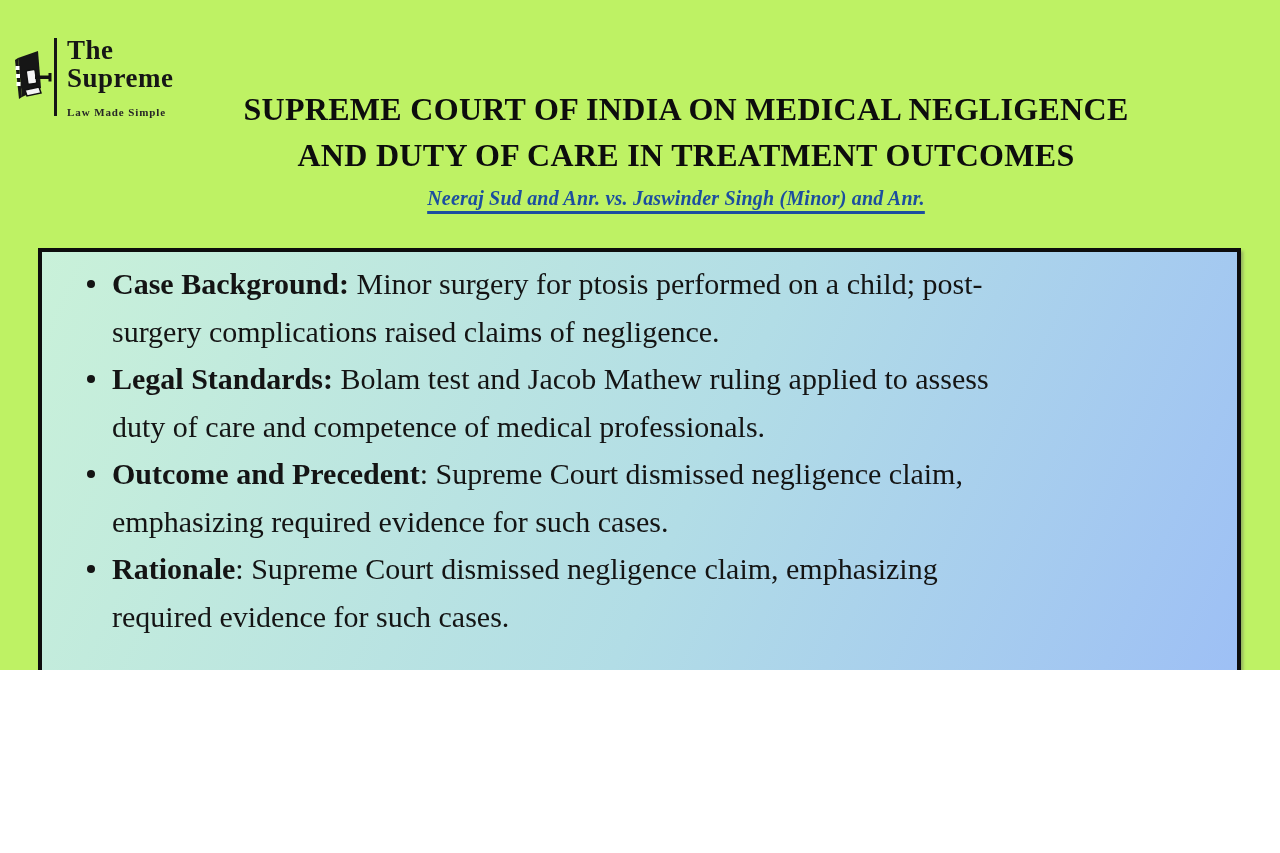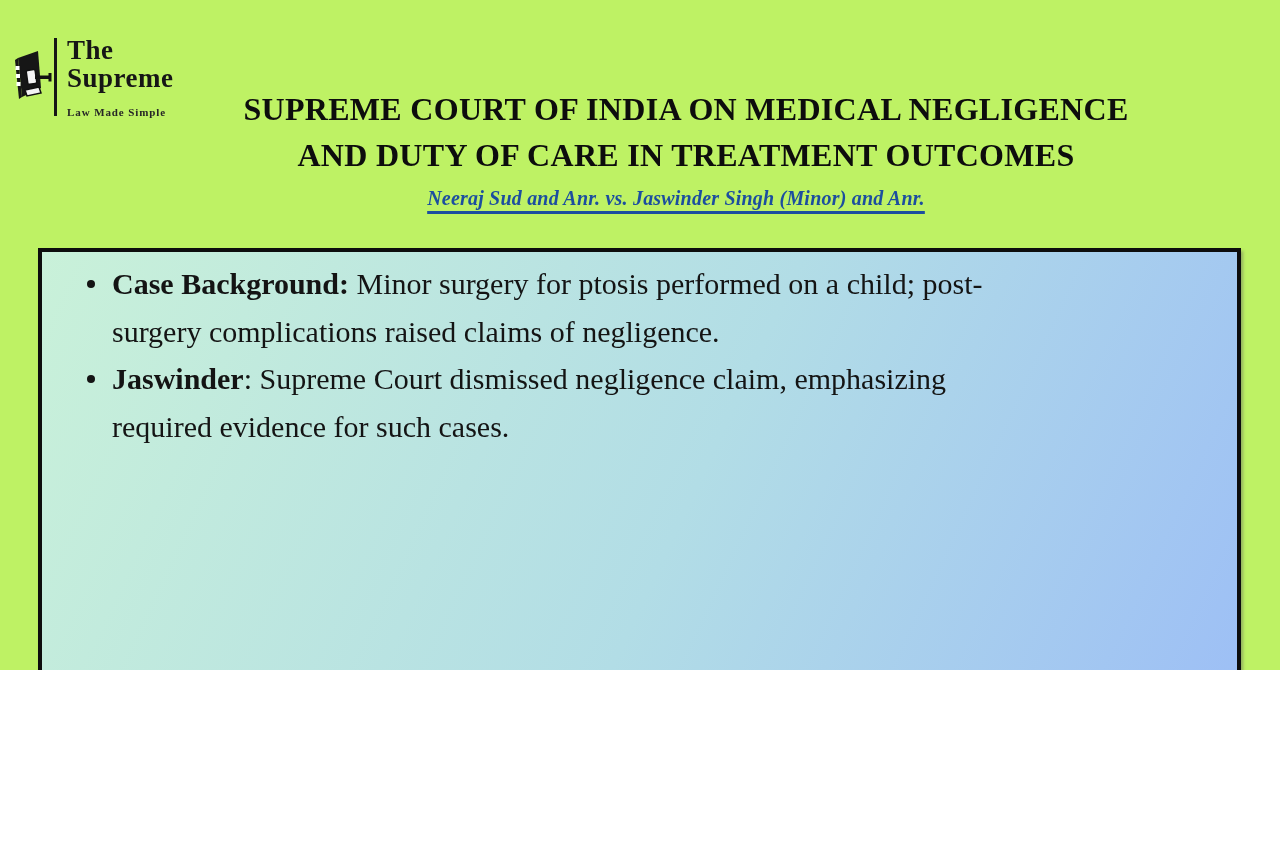--- a/index.html
+++ b/index.html
@@ -72,18 +72,22 @@
   </div>
 
   <h1 class="title">SUPREME COURT OF INDIA ON MEDICAL NEGLIGENCE
 AND DUTY OF CARE IN TREATMENT OUTCOMES</h1>
   <h2 class="case-name">Neeraj Sud and Anr. vs. Jaswinder Singh (Minor) and Anr.</h2>
 
   <section class="summary-box">
     <ul class="bullets">
       <li><span class="b">Case Background:</span><span> Minor surgery for ptosis performed on a child; post-
 surgery complications raised claims of negligence.</span></li>
-      <li><span class="b">Jaswinder</span><span>: Supreme Court dismissed negligence claim, emphasizing
+      <li><span class="b">Legal Standards:</span><span> Bolam test and Jacob Mathew ruling applied to assess
+duty of care and competence of medical professionals.</span></li>
+      <li><span class="b">Outcome and Precedent</span><span>: Supreme Court dismissed negligence claim,
+emphasizing required evidence for such cases.</span></li>
+      <li><span class="b">Rationale</span><span>: Supreme Court dismissed negligence claim, emphasizing
 required evidence for such cases.</span></li>
     </ul>
   </section>
 
 </div>
 
 </body></html>

